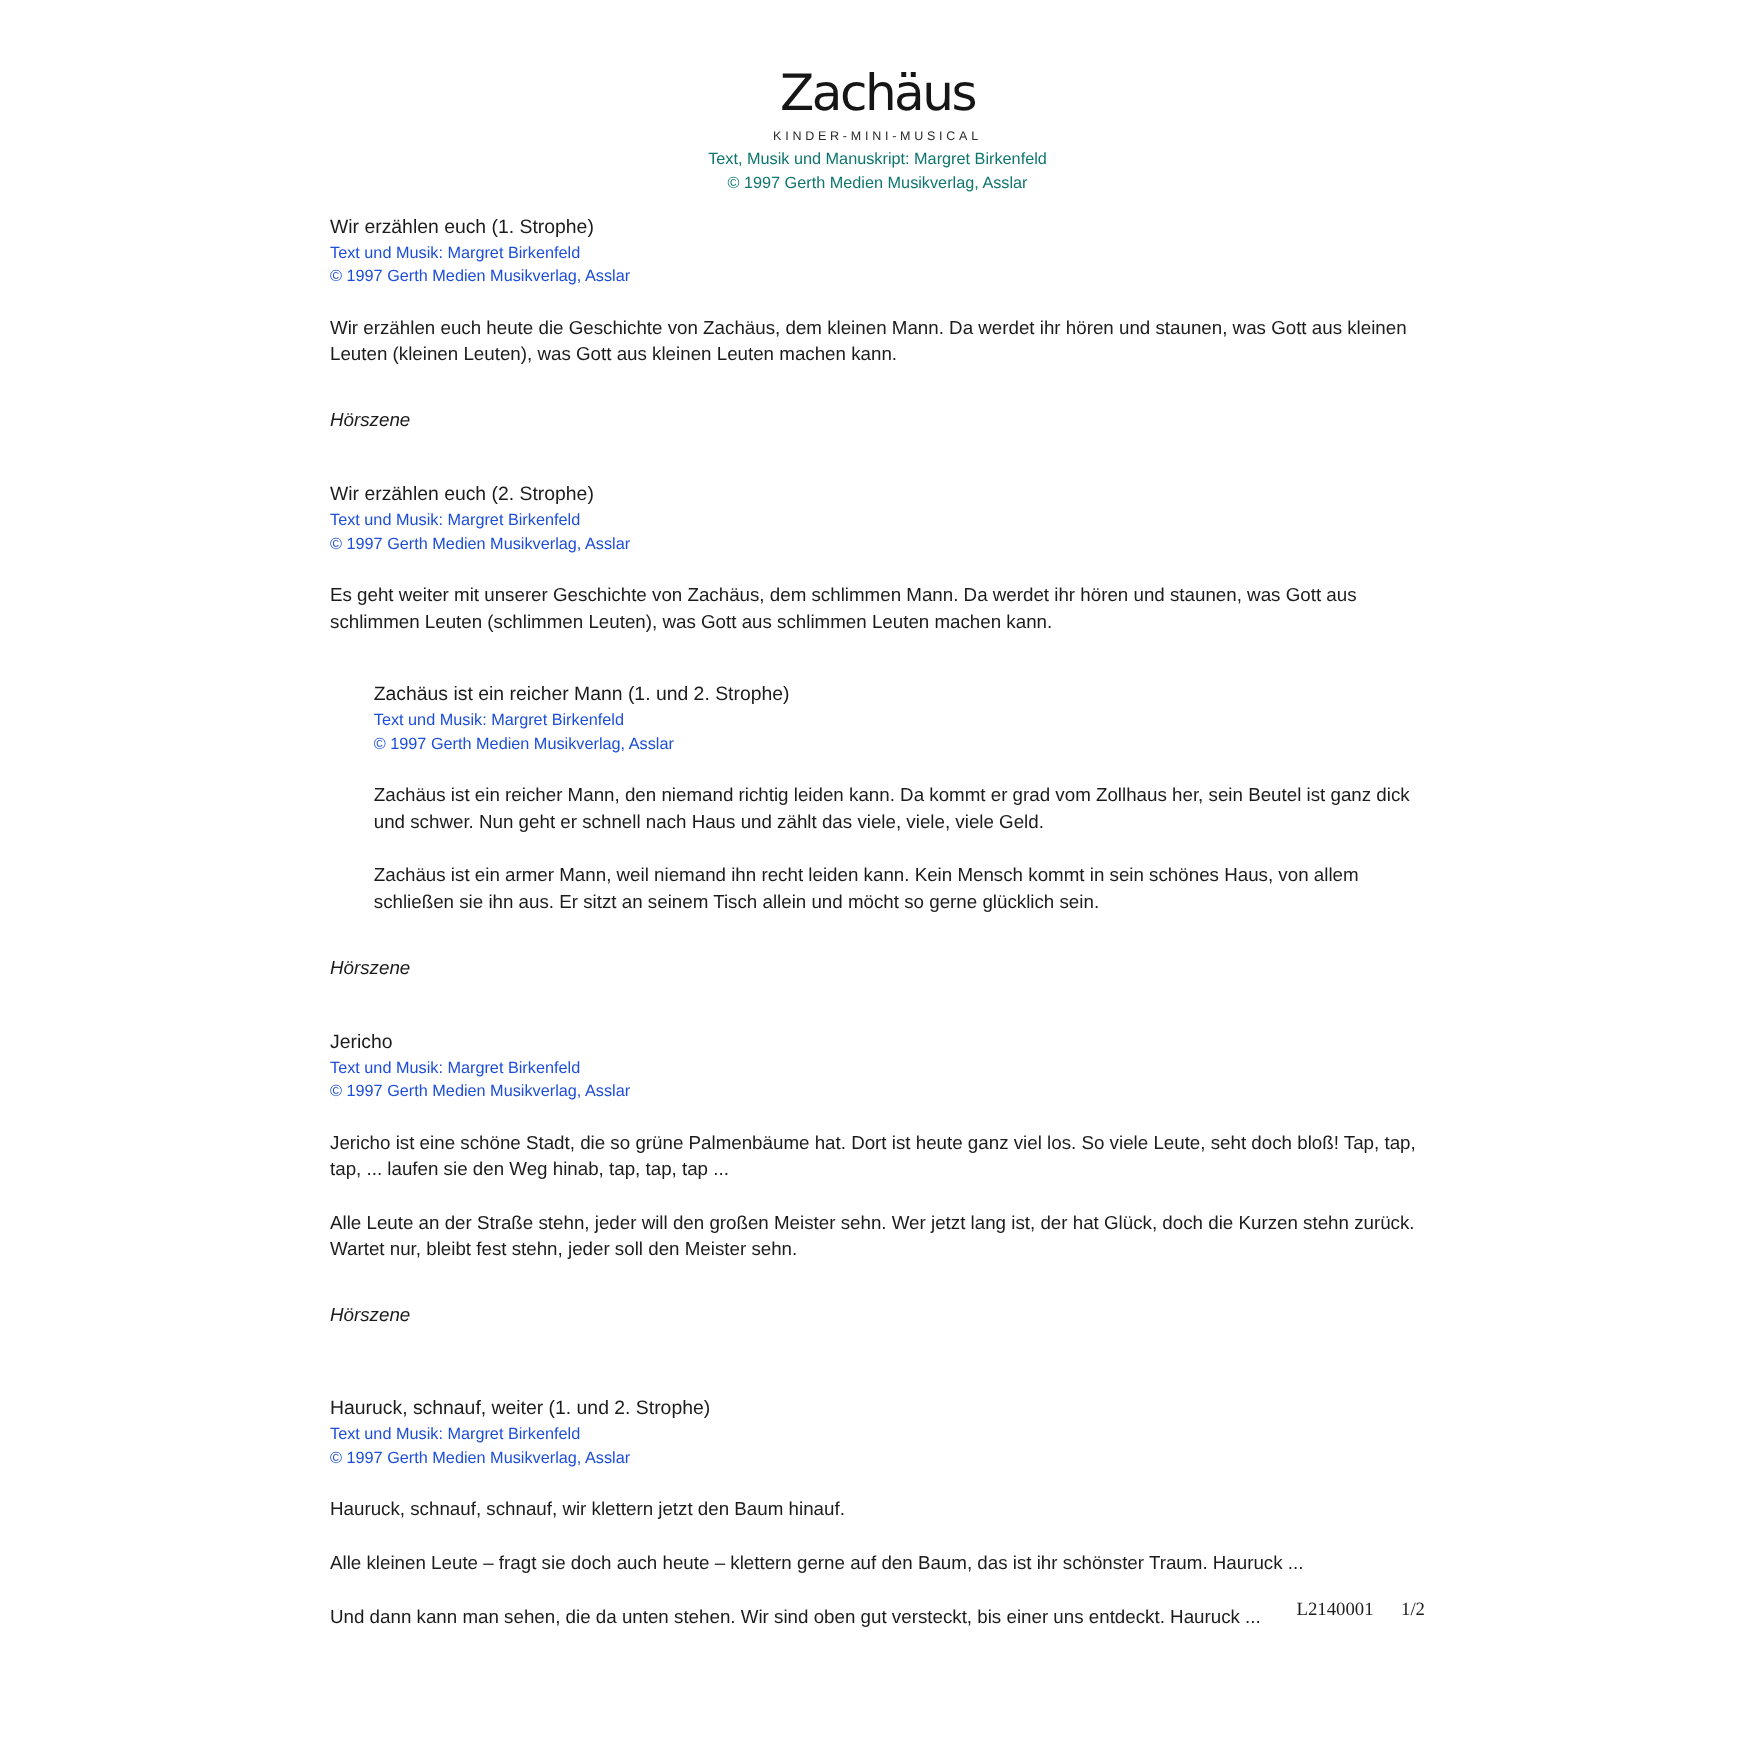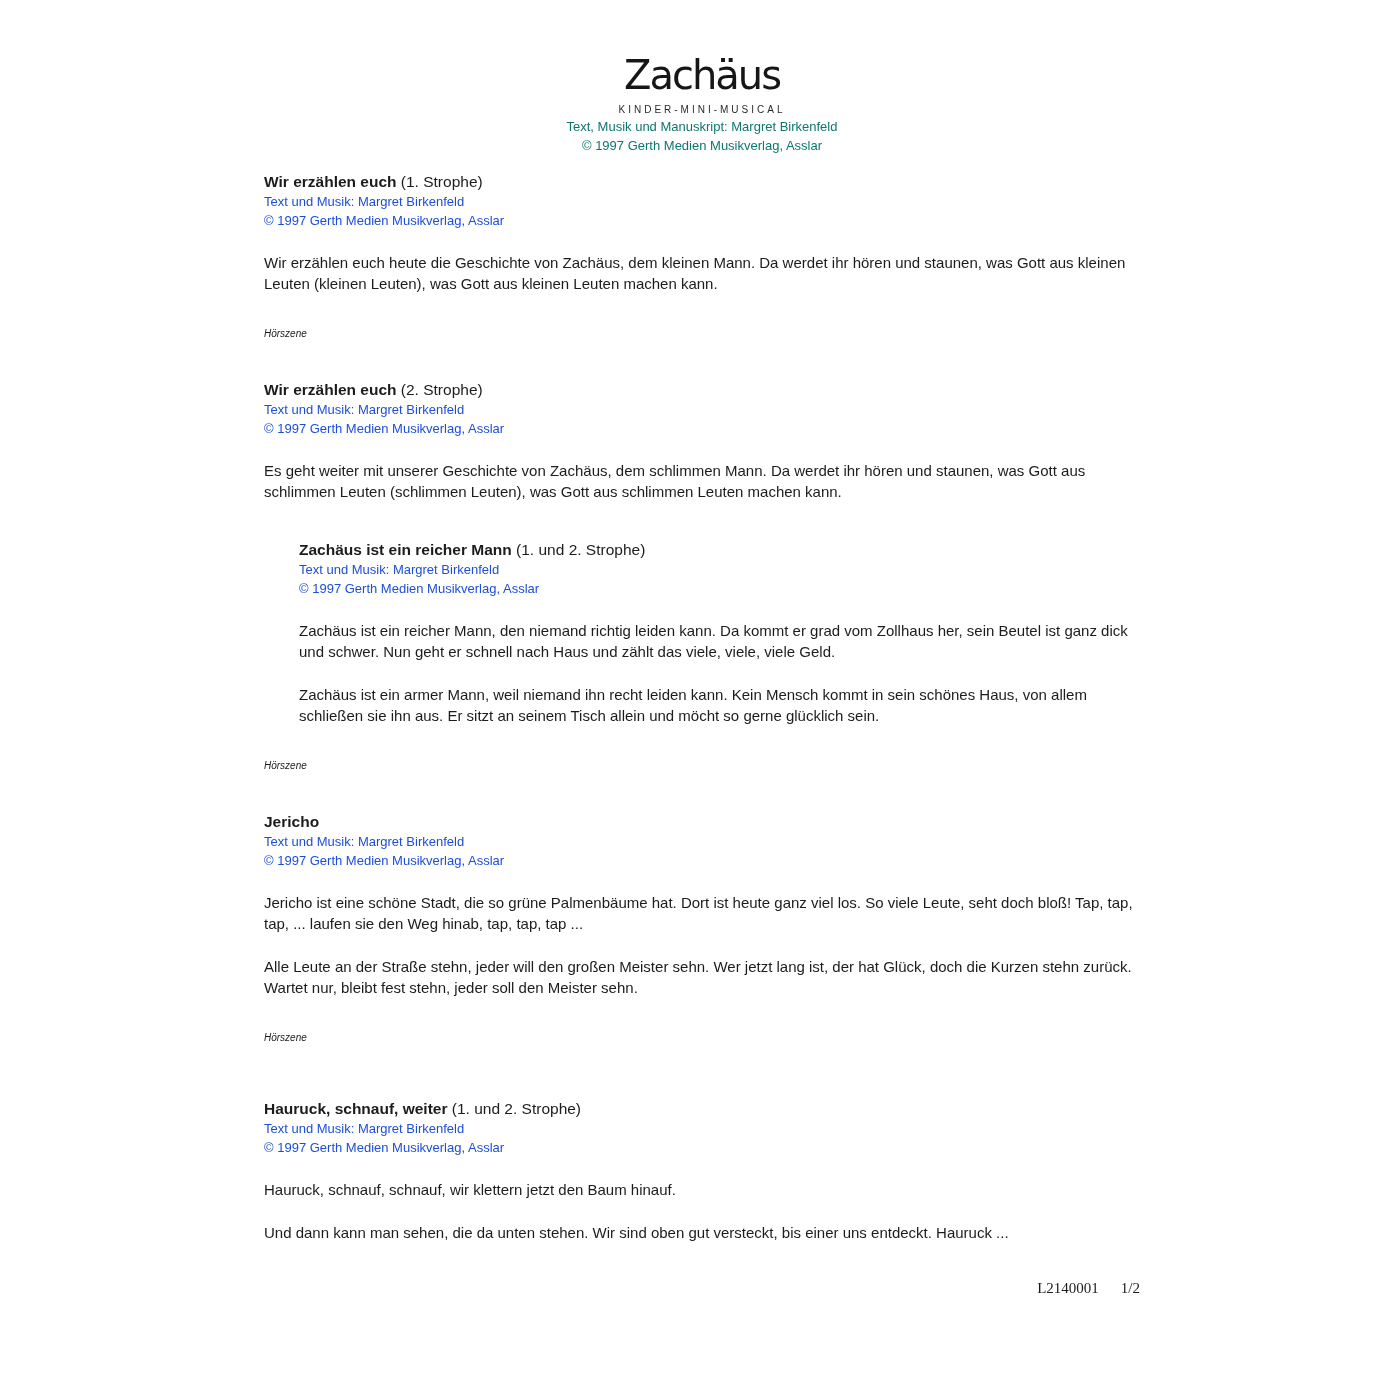--- a/index.html
+++ b/index.html
@@ -38,34 +38,34 @@
     line-height: 19px;
     color: #0f766e;
   }
   .header-credit:first-of-type { margin-top: 3px; }
   main { margin-top: 17px; }
   .song-title {
     font-size: 15.5px;
     font-weight: normal;
     line-height: 20px;
   }
-  .song-title .bold { font-weight: bold; }
+  .song-title .bold { font-weight: normal; }
   .credit {
     font-size: 13px;
     line-height: 19px;
     color: #1d4ed8;
   }
   .para {
     font-size: 15px;
     line-height: 21px;
     margin-top: 22px;
     max-width: 880px;
   }
   .horszene {
-    font-size: 10px;
+    font-size: 15px;
     font-style: italic;
     margin-top: 34px;
     margin-bottom: 41px;
   }
   .horszene.mb-lg { margin-bottom: 56px; }
   .song { margin-top: 0; }
   .song + .song, .horszene + .song {  }
   .gap-38 { margin-top: 38px; margin-left: 35px; }
   footer {
     position: absolute;
@@ -125,20 +125,21 @@
       <p class="para">Alle Leute an der Straße stehn, jeder will den großen Meister sehn. Wer jetzt lang ist, der hat Glück, doch die Kurzen stehn zurück. Wartet nur, bleibt fest stehn, jeder soll den Meister sehn.</p>
     </section>
 
     <div class="horszene mb-lg">Hörszene</div>
 
     <section class="song">
       <h2 class="song-title"><span class="bold">Hauruck, schnauf, weiter</span><span> (1. und 2. Strophe)</span></h2>
       <div class="credit">Text und Musik: Margret Birkenfeld</div>
       <div class="credit">© 1997 Gerth Medien Musikverlag, Asslar</div>
       <p class="para">Hauruck, schnauf, schnauf, wir klettern jetzt den Baum hinauf.</p>
+      <p class="para">Alle kleinen Leute – fragt sie doch auch heute – klettern gerne auf den Baum, das ist ihr schönster Traum. Hauruck ...</p>
       <p class="para">Und dann kann man sehen, die da unten stehen. Wir sind oben gut versteckt, bis einer uns entdeckt. Hauruck ...</p>
     </section>
 
   </main>
 
   <footer>
     <span class="doc-num">L2140001</span><span>1/2</span>
   </footer>
 
 </div>

